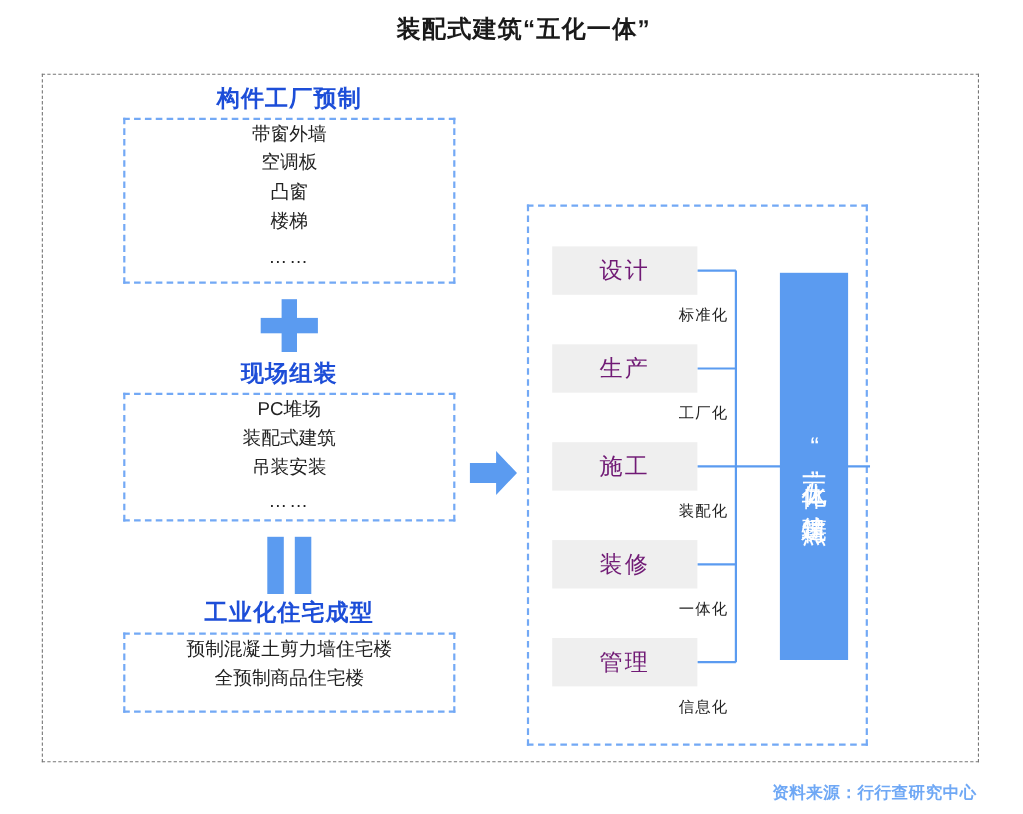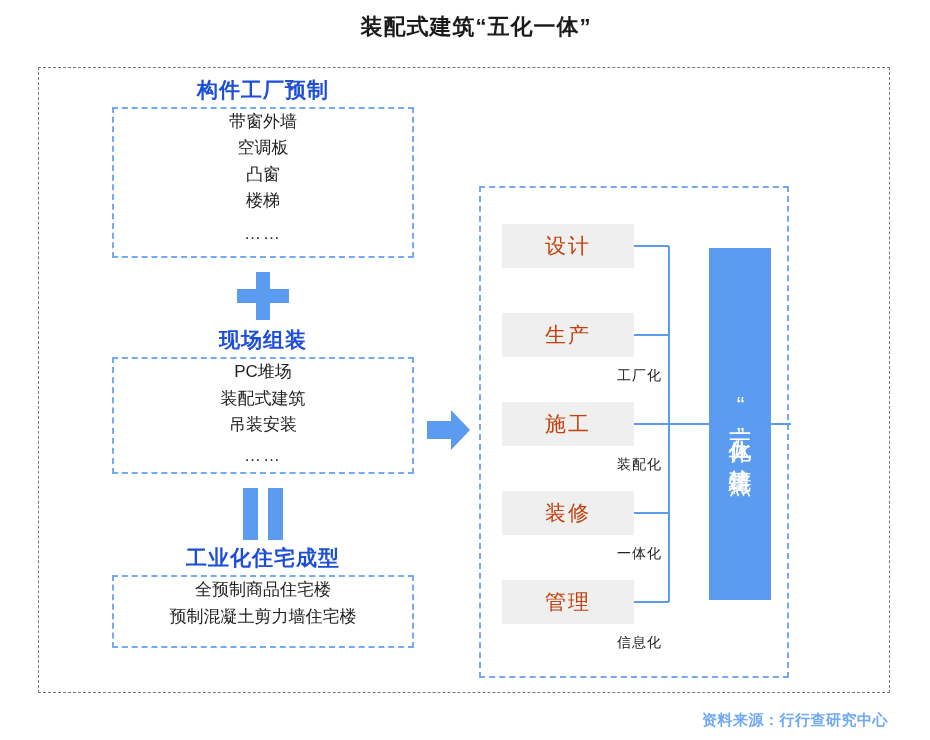--- a/index.html
+++ b/index.html
@@ -81,21 +81,21 @@
     width:310px;height:492px;
     border:2px dashed #73A9F5;
     box-sizing:border-box;
   }
 
   .graybox{
     position:absolute;left:21px;
     width:132px;height:44px;
     background:#EFEFEF;
     display:flex;align-items:center;justify-content:center;
-    font-size:21px;color:#c2410c;
+    font-size:21px;color:#701a75;
     letter-spacing:2px;
   }
   .sublabel{
     position:absolute;left:21px;width:160px;
     text-align:right;
     font-size:14px;color:#222222;
     letter-spacing:1px;
   }
 
   
@@ -155,22 +155,22 @@
       <div class="row">吊装安装</div>
       <div class="dots" style="margin-top:8px;">……</div>
     </div>
 
     <div class="op-wrap" style="margin-top:14px;">
       <div class="equals"></div>
     </div>
 
     <div class="sec-head" style="margin-top:6px;">工业化住宅成型</div>
     <div class="dashbox" style="margin-top:6px;height:73px;">
+      <div class="row">预制混凝土剪力墙住宅楼</div>
       <div class="row">全预制商品住宅楼</div>
-      <div class="row">预制混凝土剪力墙住宅楼</div>
     </div>
   </div>
 
   <div class="arrow">
     <svg width="44" height="42" viewBox="0 0 44 42">
       <polygon points="0,12 24,12 24,1 43,21 24,41 24,30 0,30" fill="#5B9BF0"></polygon>
     </svg>
   </div>
 
   <div class="right-panel">
@@ -182,20 +182,21 @@
       <line x1="153" y1="58" x2="188" y2="58" stroke="#5B9BF0" stroke-width="2"></line>
       <line x1="153" y1="147" x2="188" y2="147" stroke="#5B9BF0" stroke-width="2"></line>
       <line x1="153" y1="236" x2="188" y2="236" stroke="#5B9BF0" stroke-width="2"></line>
       <line x1="153" y1="325" x2="188" y2="325" stroke="#5B9BF0" stroke-width="2"></line>
       <line x1="153" y1="414" x2="188" y2="414" stroke="#5B9BF0" stroke-width="2"></line>
 
       <line x1="188" y1="236" x2="310" y2="236" stroke="#5B9BF0" stroke-width="2"></line>
     </svg>
 
     <div class="graybox" style="top:36px;">设计</div>
+    <div class="sublabel" style="top:90px;">标准化</div>
 
     <div class="graybox" style="top:125px;">生产</div>
     <div class="sublabel" style="top:179px;">工厂化</div>
 
     <div class="graybox" style="top:214px;">施工</div>
     <div class="sublabel" style="top:268px;">装配化</div>
 
     <div class="graybox" style="top:303px;">装修</div>
     <div class="sublabel" style="top:357px;">一体化</div>
 

